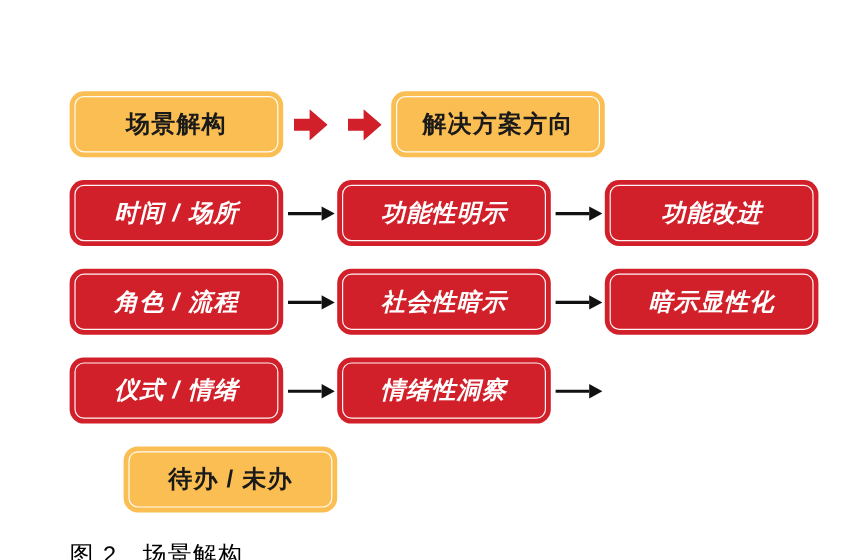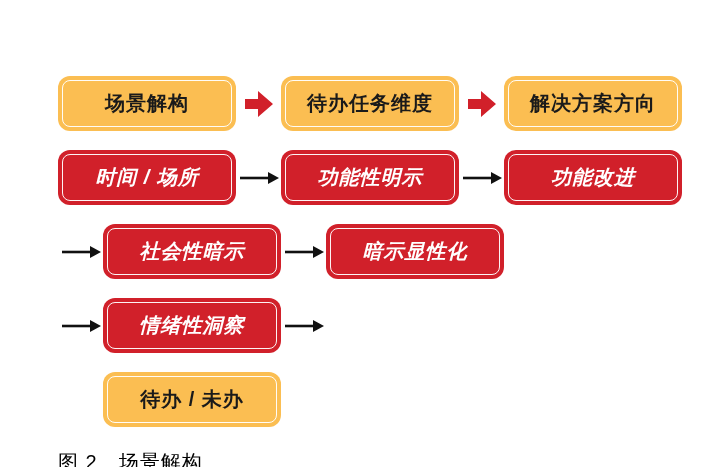--- a/index.html
+++ b/index.html
@@ -73,25 +73,20 @@
     <div class="node gold">
       <div class="inner">
         <span class="label">场景解构</span>
       </div>
     </div>
     <div class="arrow-cell">
       <svg width="28" height="26" viewBox="0 0 28 26">
         <path d="M0 8 H13 V0 L28 13 L13 26 V18 H0 Z" fill="#D1202A"></path>
       </svg>
     </div>
-    <div class="node gold">
-      <div class="inner">
-        <span class="label">待办任务维度</span>
-      </div>
-    </div>
     <div class="arrow-cell">
       <svg width="28" height="26" viewBox="0 0 28 26">
         <path d="M0 8 H13 V0 L28 13 L13 26 V18 H0 Z" fill="#D1202A"></path>
       </svg>
     </div>
     <div class="node gold">
       <div class="inner">
         <span class="label">解决方案方向</span>
       </div>
     </div>
@@ -121,20 +116,25 @@
       </svg>
     </div>
     <div class="node red">
       <div class="inner">
         <span class="label">功能改进</span>
       </div>
     </div>
   </div>
 
   <div class="row">
+    <div class="node red">
+      <div class="inner">
+        <span class="label">角色 / 流程</span>
+      </div>
+    </div>
     <div class="arrow-cell">
       <svg width="40" height="14" viewBox="0 0 40 14">
         <line x1="1" y1="7" x2="29" y2="7" stroke="#111111" stroke-width="2.6"></line>
         <polygon points="29,1 40,7 29,13" fill="#111111"></polygon>
       </svg>
     </div>
     <div class="node red">
       <div class="inner">
         <span class="label">社会性暗示</span>
       </div>
@@ -146,20 +146,25 @@
       </svg>
     </div>
     <div class="node red">
       <div class="inner">
         <span class="label">暗示显性化</span>
       </div>
     </div>
   </div>
 
   <div class="row">
+    <div class="node red">
+      <div class="inner">
+        <span class="label">仪式 / 情绪</span>
+      </div>
+    </div>
     <div class="arrow-cell">
       <svg width="40" height="14" viewBox="0 0 40 14">
         <line x1="1" y1="7" x2="29" y2="7" stroke="#111111" stroke-width="2.6"></line>
         <polygon points="29,1 40,7 29,13" fill="#111111"></polygon>
       </svg>
     </div>
     <div class="node red">
       <div class="inner">
         <span class="label">情绪性洞察</span>
       </div>

